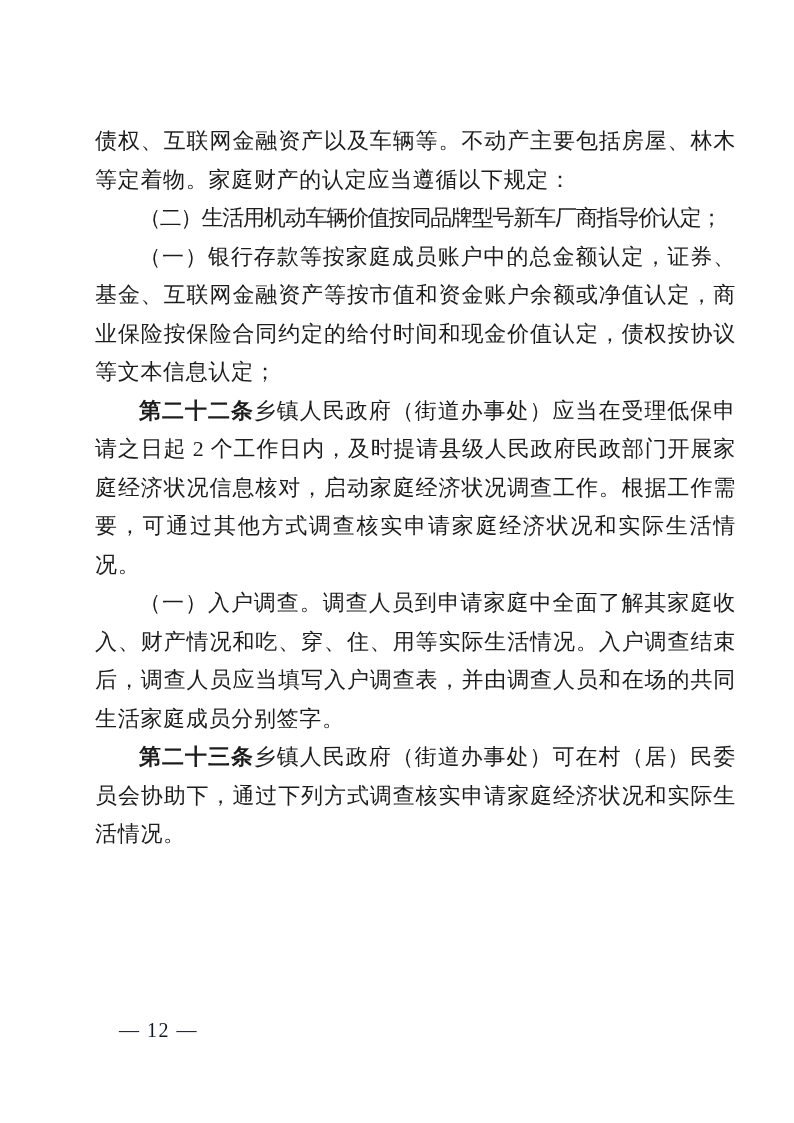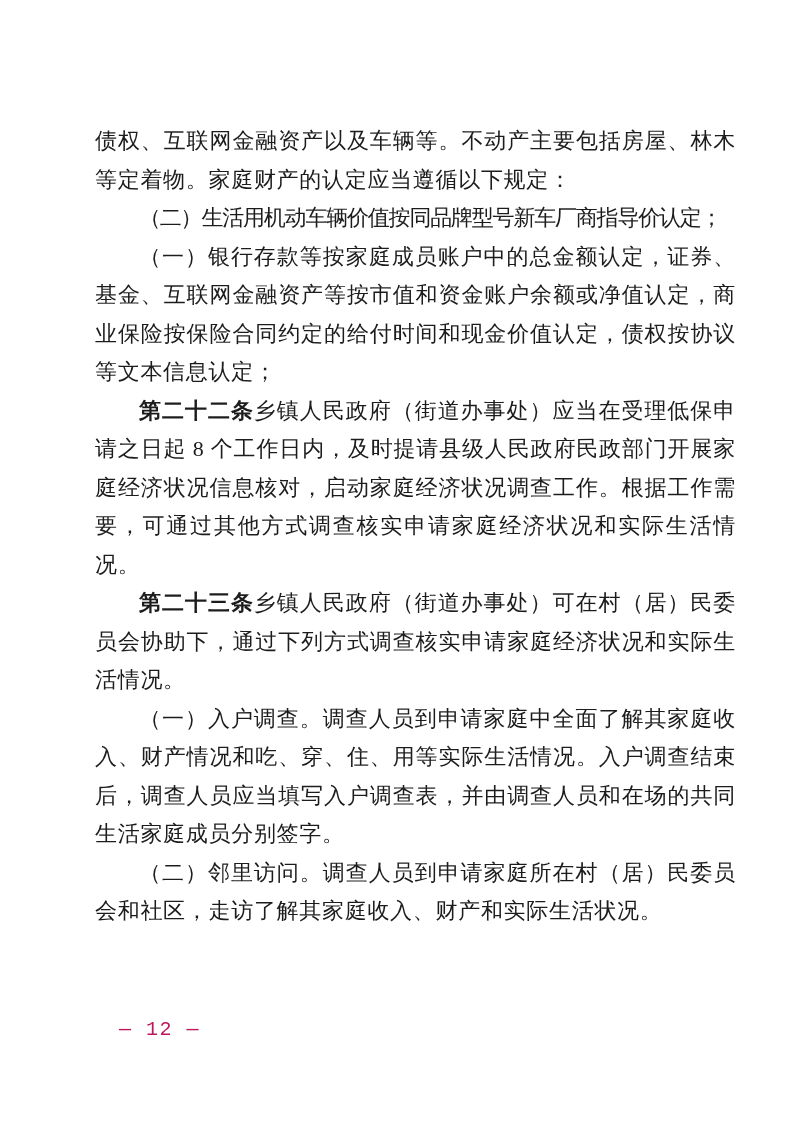--- a/index.html
+++ b/index.html
@@ -41,42 +41,40 @@
     font-family: "Liberation Sans", "DejaVu Sans", sans-serif;
     font-weight: 700;
   }
   .footer {
     position: absolute;
     left: 119px;
     top: 1016px;
     font-size: 20px;
     line-height: 28px;
     letter-spacing: 1.5px;
-    color: #be185d;
-    font-family: Liberation Mono, monospace;
+    color: #0f172a;
   }
 </style>
 </head>
 <body>
 
 <div class="page">
   <div class="content">
 
     <p class="para">债权、互联网金融资产以及车辆等。不动产主要包括房屋、林木等定着物。家庭财产的认定应当遵循以下规定：</p>
 
     <p class="para indent tight">（二）生活用机动车辆价值按同品牌型号新车厂商指导价认定；</p>
 
     <p class="para indent">（一）银行存款等按家庭成员账户中的总金额认定，证券、基金、互联网金融资产等按市值和资金账户余额或净值认定，商业保险按保险合同约定的给付时间和现金价值认定，债权按协议等文本信息认定；</p>
 
 
 
-    <p class="para indent"><span class="article-no">第二十二条</span><span>乡镇人民政府（街道办事处）应当在受理低保申请之日起 8 个工作日内，及时提请县级人民政府民政部门开展家庭经济状况信息核对，启动家庭经济状况调查工作。根据工作需要，可通过其他方式调查核实申请家庭经济状况和实际生活情况。</span></p>
+    <p class="para indent"><span class="article-no">第二十二条</span><span>乡镇人民政府（街道办事处）应当在受理低保申请之日起 2 个工作日内，及时提请县级人民政府民政部门开展家庭经济状况信息核对，启动家庭经济状况调查工作。根据工作需要，可通过其他方式调查核实申请家庭经济状况和实际生活情况。</span></p>
+
+    <p class="para indent">（一）入户调查。调查人员到申请家庭中全面了解其家庭收入、财产情况和吃、穿、住、用等实际生活情况。入户调查结束后，调查人员应当填写入户调查表，并由调查人员和在场的共同生活家庭成员分别签字。</p>
 
     <p class="para indent"><span class="article-no">第二十三条</span><span>乡镇人民政府（街道办事处）可在村（居）民委员会协助下，通过下列方式调查核实申请家庭经济状况和实际生活情况。</span></p>
 
-    <p class="para indent">（一）入户调查。调查人员到申请家庭中全面了解其家庭收入、财产情况和吃、穿、住、用等实际生活情况。入户调查结束后，调查人员应当填写入户调查表，并由调查人员和在场的共同生活家庭成员分别签字。</p>
-
-    <p class="para indent">（二）邻里访问。调查人员到申请家庭所在村（居）民委员会和社区，走访了解其家庭收入、财产和实际生活状况。</p>
 
   </div>
 
   <div class="footer">— 12 —</div>
 </div>
 
 </body></html>

